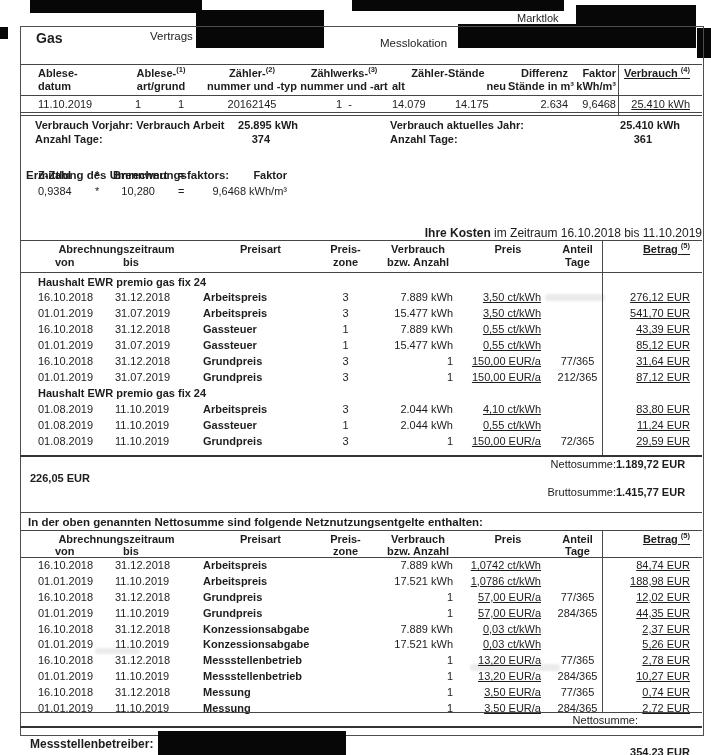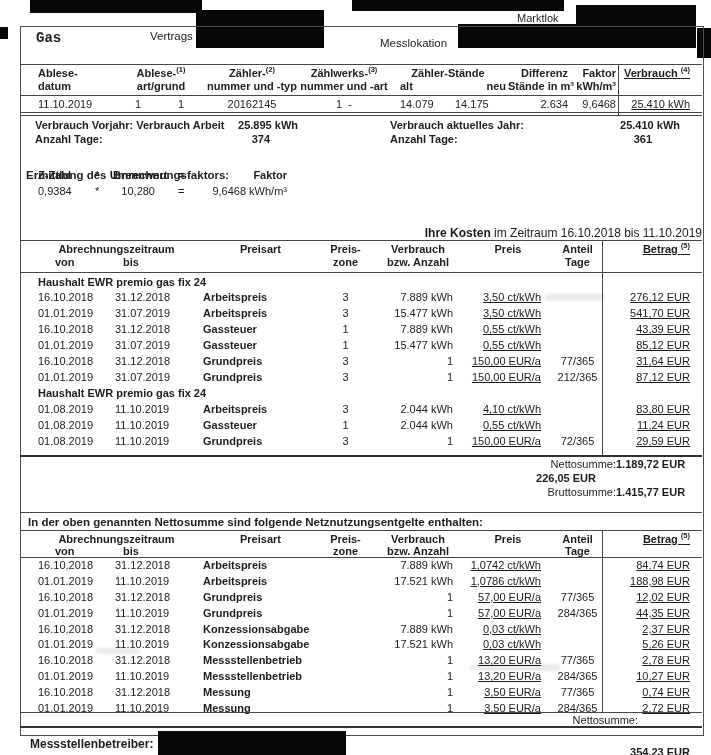--- a/index.html
+++ b/index.html
@@ -17,56 +17,56 @@
   .fs11{font-size:11px;line-height:13px;}
   .fs115{font-size:11.5px;line-height:14px;}
   .fs12{font-size:12px;line-height:14px;}
   .fs14{font-size:14px;line-height:16px;}
   sup{font-size:7.5px;vertical-align:super;line-height:0;}
   
   .t1-row{position:absolute;left:30px;width:672px;display:grid;
           grid-template-columns:88px 40px 46px 96px 88px 67px 53px 60px 50px 1fr;
           font-size:11px;line-height:13px;}
   .t1-row .c{white-space:nowrap;}
-  .pl8{padding-left:8px;} .pl14{padding-left:12px;}
+  .pl8{padding-left:8px;} .pl14{padding-left:4px;}
   .ctr{text-align:center;} .rt{text-align:right;} .pr12{padding-right:12px;text-decoration:underline;} .pr2{padding-right:2px;}
   .sp2{grid-column:span 2;}
   
   .kt-row{display:grid;grid-template-columns:85px 88px 115px 55px 90px 90px 49px 100px;
           font-size:11px;line-height:13px;}
   .kt-row .c{white-space:nowrap;}
   .rows-abs{position:absolute;left:30px;width:672px;}
   .rows-16{display:block;}
   .rows-16 .kt-row{height:16px;}
   .rows-159 .kt-row{height:15.9px;}
   .khead{position:absolute;left:30px;width:672px;}
   .sum-row{display:grid;grid-template-columns:586px 86px;height:14px;
            font-size:11px;line-height:13px;}
   .sum-row .lab{text-align:right;white-space:nowrap;}
-  .sum-row .val{text-align:right;padding-right:20px;font-weight:700;white-space:nowrap;}
+  .sum-row .val{text-align:left;padding-right:20px;font-weight:700;white-space:nowrap;}
   .title-r{position:absolute;right:9px;text-align:right;white-space:nowrap;}
 </style>
 </head>
 <body>
 
 <div class="page">
 
   <div class="redact" style="left:30px;top:0;width:172px;height:13px;"></div>
   <div class="redact" style="left:352px;top:0;width:212px;height:11px;"></div>
   <div class="redact" style="left:0;top:27px;width:8px;height:12px;"></div>
   <div class="redact" style="left:196px;top:10px;width:128px;height:38px;"></div>
   <div class="redact" style="left:576px;top:5px;width:120px;height:43px;"></div>
   <div class="redact" style="left:458px;top:24px;width:120px;height:24px;"></div>
   <div class="redact" style="left:697px;top:28px;width:14px;height:30px;"></div>
 
   <div class="abs fs11" style="left:517px;top:12px;">Marktlok</div>
 
   <div class="frame"></div>
 
-  <div class="abs fs14 b" style="left:36px;top:30px;font-family:Liberation Mono, monospace;">Gas</div>
+  <div class="abs fs14 b" style="left:36px;top:30px;">Gas</div>
   <div class="abs fs115" style="left:150px;top:29px;">Vertrags</div>
   <div class="abs fs115" style="left:380px;top:36px;">Messlokation</div>
 
 
   <div class="hline" style="top:64px;"></div>
 
   <div class="t1-row b" style="top:67px;">
     <span class="c pl8">Ablese-</span>
     <span class="c ctr sp2"><span>Ablese-</span><sup>(1)</sup></span>
     <span class="c ctr"><span>Zähler-</span><sup>(2)</sup></span>

